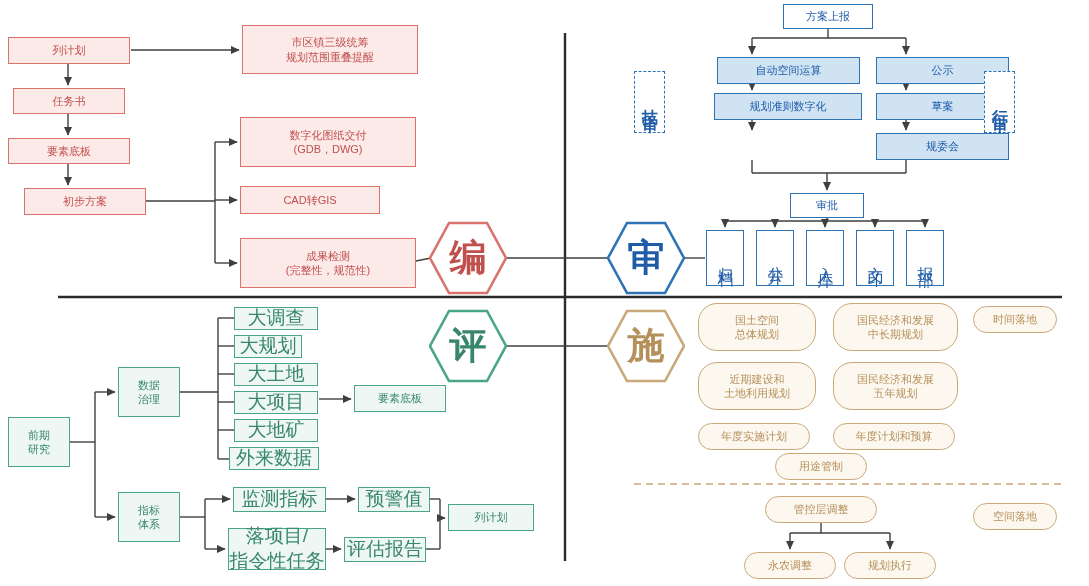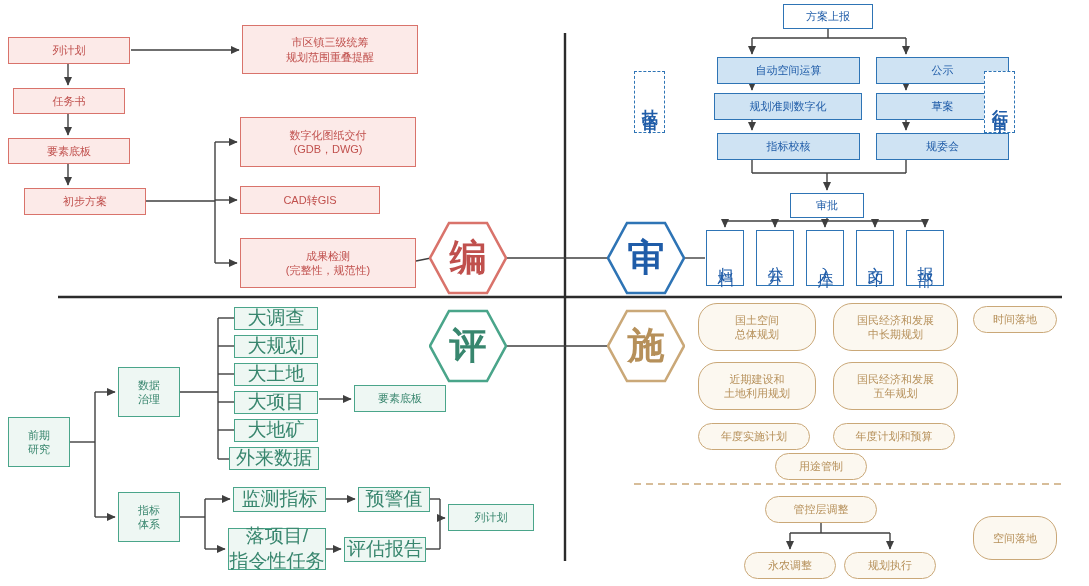--- a/index.html
+++ b/index.html
@@ -122,41 +122,40 @@
 规划范围重叠提醒</div>
   <div class="box red" style="left:240px;top:117px;width:176px;height:50px">数字化图纸交付
 (GDB，DWG)</div>
   <div class="box red" style="left:240px;top:186px;width:140px;height:28px">CAD转GIS</div>
   <div class="box red" style="left:240px;top:238px;width:176px;height:50px">成果检测
 (完整性，规范性)</div>
 
   <div class="box blue-white" style="left:783px;top:4px;width:90px;height:25px">方案上报</div>
   <div class="box blue" style="left:681px;top:57px;width:143px;height:27px">自动空间运算</div>
   <div class="box blue" style="left:678px;top:93px;width:148px;height:27px">规划准则数字化</div>
-  <div class="box blue" style="left:681px;top:133px;width:143px;height:27px">指标校核</div>
   <div class="box blue" style="left:840px;top:57px;width:133px;height:27px">公示</div>
   <div class="box blue" style="left:840px;top:93px;width:133px;height:27px">草案</div>
   <div class="box blue" style="left:840px;top:133px;width:133px;height:27px">规委会</div>
   <div class="box blue-white dashed vtext" style="left:634px;top:71px;width:31px;height:62px">技审</div>
   <div class="box blue-white dashed vtext" style="left:984px;top:71px;width:31px;height:62px">行审</div>
   <div class="box blue-white" style="left:790px;top:193px;width:74px;height:25px">审批</div>
   <div class="box blue-white vtext" style="left:706px;top:230px;width:38px;height:56px">归档</div>
   <div class="box blue-white vtext" style="left:756px;top:230px;width:38px;height:56px">公开</div>
   <div class="box blue-white vtext" style="left:806px;top:230px;width:38px;height:56px">入库</div>
   <div class="box blue-white vtext" style="left:856px;top:230px;width:38px;height:56px">文印</div>
   <div class="box blue-white vtext" style="left:906px;top:230px;width:38px;height:56px">报部</div>
 
   <div class="box green" style="left:8px;top:417px;width:62px;height:50px">前期
 研究</div>
   <div class="box green" style="left:118px;top:367px;width:62px;height:50px">数据
 治理</div>
   <div class="box green" style="left:118px;top:492px;width:62px;height:50px">指标
 体系</div>
   <div class="box green small" style="left:234px;top:307px;width:84px;height:23px">大调查</div>
-  <div class="box green small" style="left:234px;top:335px;width:84px;height:23px">大规划</div>
+  <div class="box green small" style="left:234px;top:335px;width:68px;height:23px">大规划</div>
   <div class="box green small" style="left:234px;top:363px;width:84px;height:23px">大土地</div>
   <div class="box green small" style="left:234px;top:391px;width:84px;height:23px">大项目</div>
   <div class="box green small" style="left:234px;top:419px;width:84px;height:23px">大地矿</div>
   <div class="box green small" style="left:229px;top:447px;width:90px;height:23px">外来数据</div>
   <div class="box green" style="left:354px;top:385px;width:92px;height:27px">要素底板</div>
   <div class="box green small" style="left:233px;top:487px;width:93px;height:25px">监测指标</div>
   <div class="box green small" style="left:358px;top:487px;width:72px;height:25px">预警值</div>
   <div class="box green small" style="left:228px;top:528px;width:98px;height:42px">落项目/
 指令性任务</div>
   <div class="box green small" style="left:344px;top:537px;width:82px;height:25px">评估报告</div>
@@ -170,21 +169,21 @@
   <div class="box tan" style="left:698px;top:362px;width:118px;height:48px">近期建设和
 土地利用规划</div>
   <div class="box tan" style="left:833px;top:362px;width:125px;height:48px">国民经济和发展
 五年规划</div>
   <div class="box tan" style="left:833px;top:423px;width:122px;height:27px">年度计划和预算</div>
   <div class="box tan" style="left:698px;top:423px;width:112px;height:27px">年度实施计划</div>
   <div class="box tan" style="left:775px;top:453px;width:92px;height:27px">用途管制</div>
   <div class="box tan" style="left:765px;top:496px;width:112px;height:27px">管控层调整</div>
   <div class="box tan" style="left:744px;top:552px;width:92px;height:27px">永农调整</div>
   <div class="box tan" style="left:844px;top:552px;width:92px;height:27px">规划执行</div>
-  <div class="box tan" style="left:973px;top:516px;width:84px;height:44px">空间落地</div>
+  <div class="box tan" style="left:973px;top:503px;width:84px;height:27px">空间落地</div>
 
   <div class="hex hex-red" style="left:429px;top:221px;width:78px;height:74px">
     <svg width="78" height="74" viewBox="0 0 78 74">
         <polygon points="20,2 58,2 77,37 58,72 20,72 1,37"></polygon>
       </svg>
     <span>编</span>
   </div>
   <div class="hex hex-blue" style="left:607px;top:221px;width:78px;height:74px">
     <svg width="78" height="74" viewBox="0 0 78 74">
         <polygon points="20,2 58,2 77,37 58,72 20,72 1,37"></polygon>

